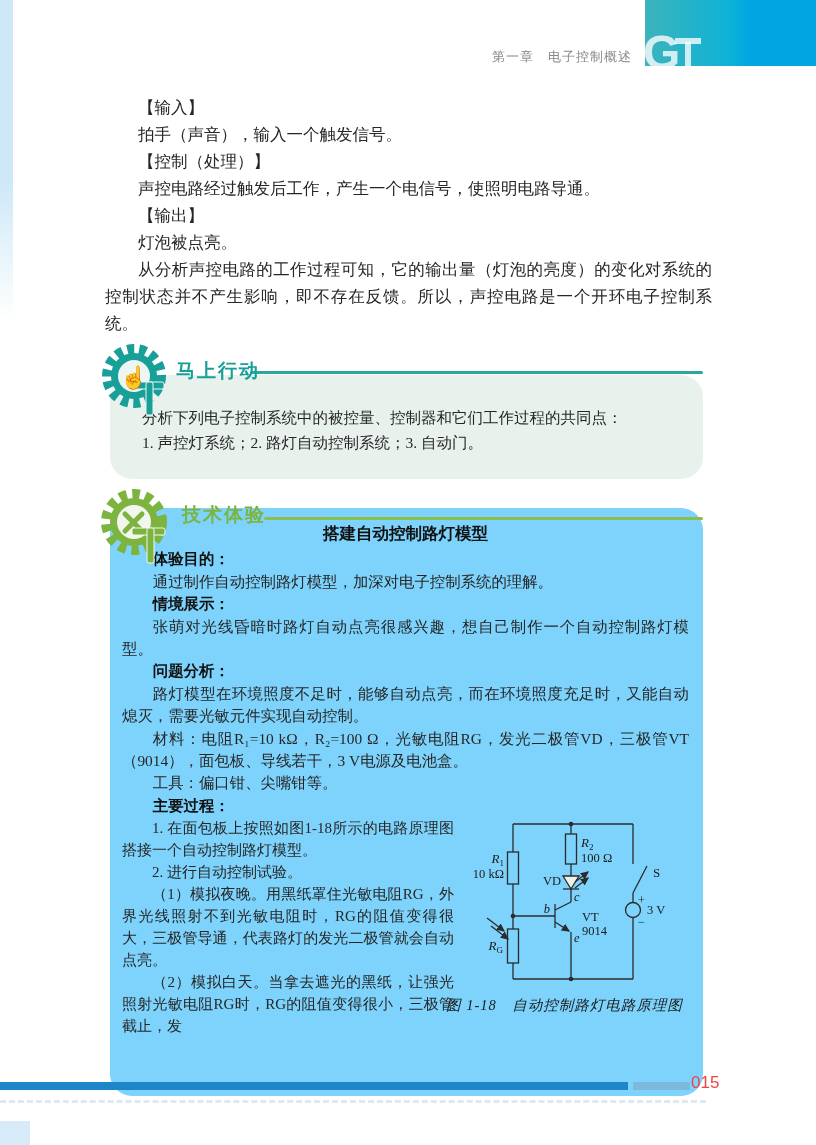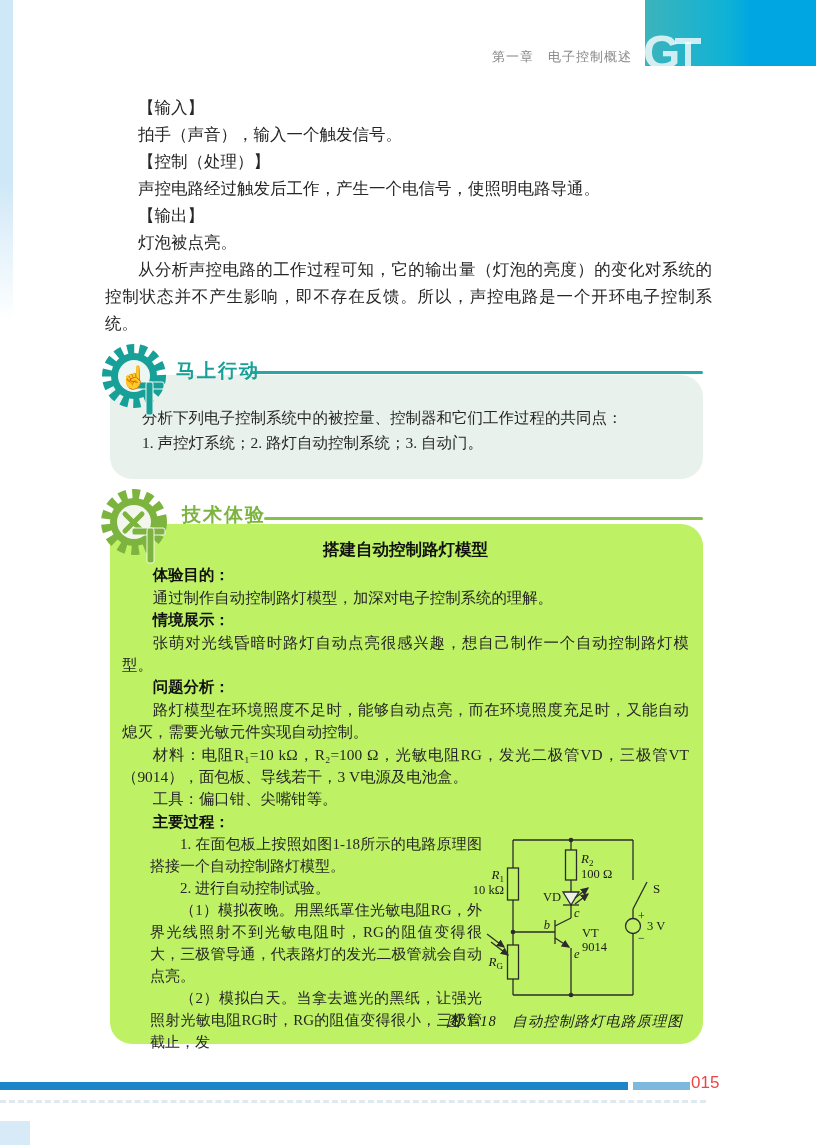--- a/index.html
+++ b/index.html
@@ -27,29 +27,29 @@
   .t-teal{color:#17a098;}
   .t-green{color:#7cb43f;}
   .rule{height:3px;border-radius:2px;}
   .r-teal{background:#2aa8a0;}
   .r-green{background:#8abf4e;}
   
   .softbox{border-radius:22px;}
   .action-box{left:110px;top:375px;width:593px;height:104px;background:#e9f1ed;}
   .action-text{padding:30px 30px 0 32px;font-size:15.5px;line-height:25px;}
   .action-text p{margin:0;}
-  .exp-box{left:110px;top:524px;width:593px;height:520px;background:#bef264;position:absolute;}
+  .exp-box{left:110px;top:508px;width:593px;height:588px;background:#7dd3fc;position:absolute;}
   .exp-inner{position:relative;width:100%;height:100%;padding:8px 14px 0 12px;box-sizing:border-box;
      font-size:15.4px;line-height:22.4px;}
   .exp-inner p{margin:0;text-align:justify;}
   .exp-heading{margin:6px 0 4px 0 !important;text-align:center !important;font-family:"Liberation Sans","DejaVu Sans",sans-serif;
      font-weight:bold;font-size:16.5px;color:#111;}
   .lbl{font-family:"Liberation Sans","DejaVu Sans",sans-serif;font-weight:bold;color:#111;text-indent:2em;}
   .bodyp{text-indent:2em;}
-  .col-left{width:332px;margin-left:28px;}
+  .col-left{width:332px;}
   .col-left p{text-indent:2em;font-size:15px;line-height:22px;}
   
   .fig{position:absolute;left:352px;top:306px;width:240px;}
   .fig svg{display:block;margin-left:2px;}
   .caption{position:absolute;left:336px;top:486px;width:256px;text-align:left;font-size:14.5px;color:#1a1a1a;letter-spacing:1px;font-style:italic;}
   
   .bar-dark{left:0;top:1082px;width:628px;height:8px;background:#1d86c8;}
   .bar-light{left:633px;top:1082px;width:57px;height:8px;background:#7db9dc;}
   .pagenum{left:691px;top:1073px;font-family:"Liberation Sans","DejaVu Sans",sans-serif;font-size:17px;color:#ef4444;}
   .dashes{left:0;top:1100px;width:706px;height:0;border-top:3px dashed #b9cfe0;opacity:.45;}

